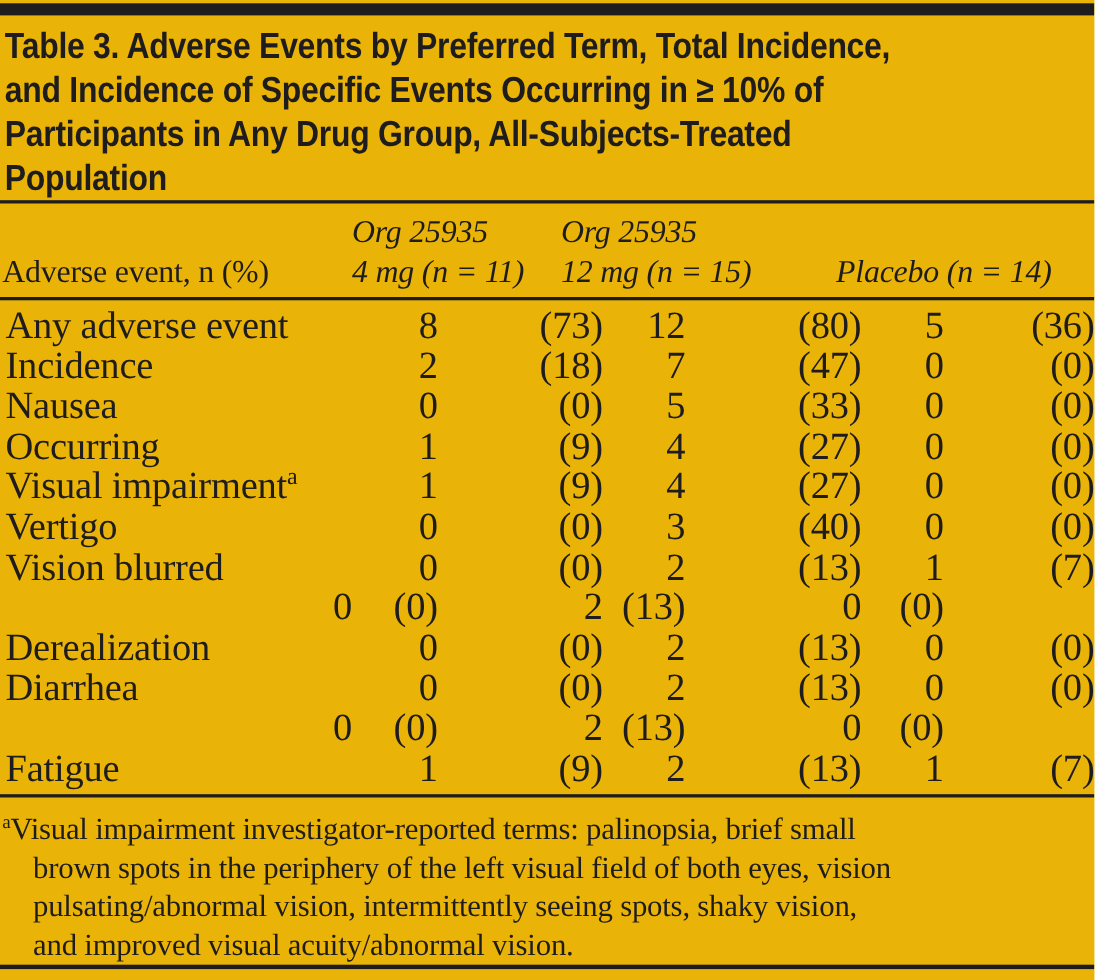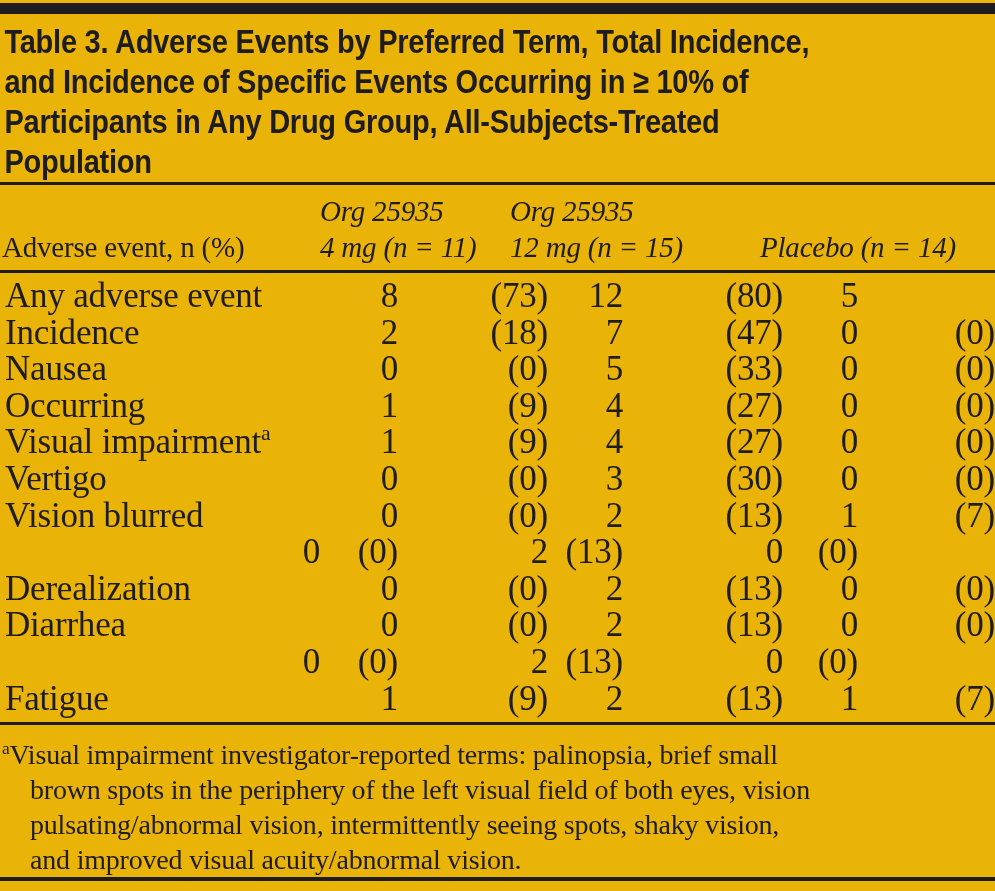--- a/index.html
+++ b/index.html
@@ -102,20 +102,21 @@
   <div class="rule"></div>
 
   <div class="tbody">
       <div class="trow">
       <div class="td-label"><span>Any adverse event</span><sup class="evt-sup"></sup></div>
       <div class="td-n">8</div>
       <div class="td-p">(73)</div>
       <div class="td-n">12</div>
       <div class="td-p">(80)</div>
       <div class="td-n">5</div>
+      <div class="td-p">(36)</div>
     </div>
       <div class="trow">
       <div class="td-label"><span>Incidence</span><sup class="evt-sup"></sup></div>
       <div class="td-n">2</div>
       <div class="td-p">(18)</div>
       <div class="td-n">7</div>
       <div class="td-p">(47)</div>
       <div class="td-n">0</div>
       <div class="td-p">(0)</div>
     </div>
@@ -144,21 +145,21 @@
       <div class="td-n">4</div>
       <div class="td-p">(27)</div>
       <div class="td-n">0</div>
       <div class="td-p">(0)</div>
     </div>
       <div class="trow">
       <div class="td-label"><span>Vertigo</span><sup class="evt-sup"></sup></div>
       <div class="td-n">0</div>
       <div class="td-p">(0)</div>
       <div class="td-n">3</div>
-      <div class="td-p">(30)</div>
+      <div class="td-p">(40)</div>
       <div class="td-n">0</div>
       <div class="td-p">(0)</div>
     </div>
       <div class="trow">
       <div class="td-label"><span>Vision blurred</span><sup class="evt-sup"></sup></div>
       <div class="td-n">0</div>
       <div class="td-p">(0)</div>
       <div class="td-n">2</div>
       <div class="td-p">(13)</div>
       <div class="td-n">1</div>

